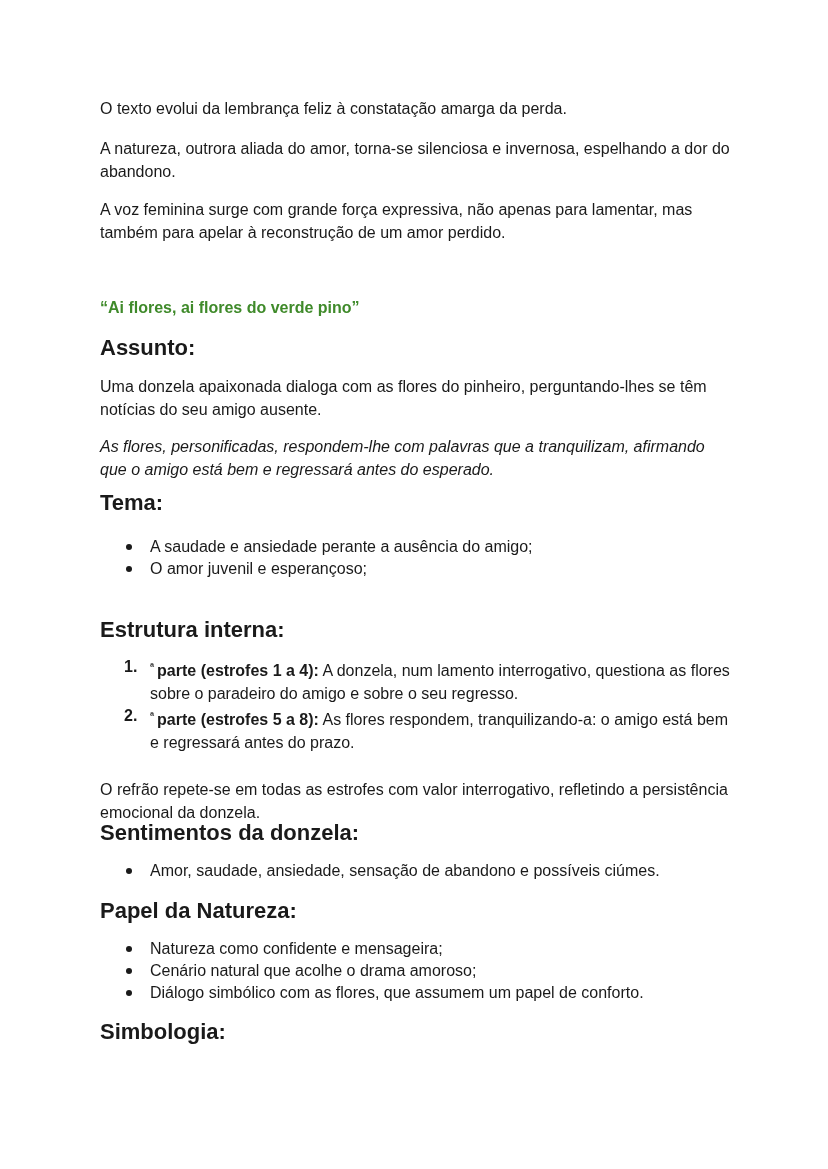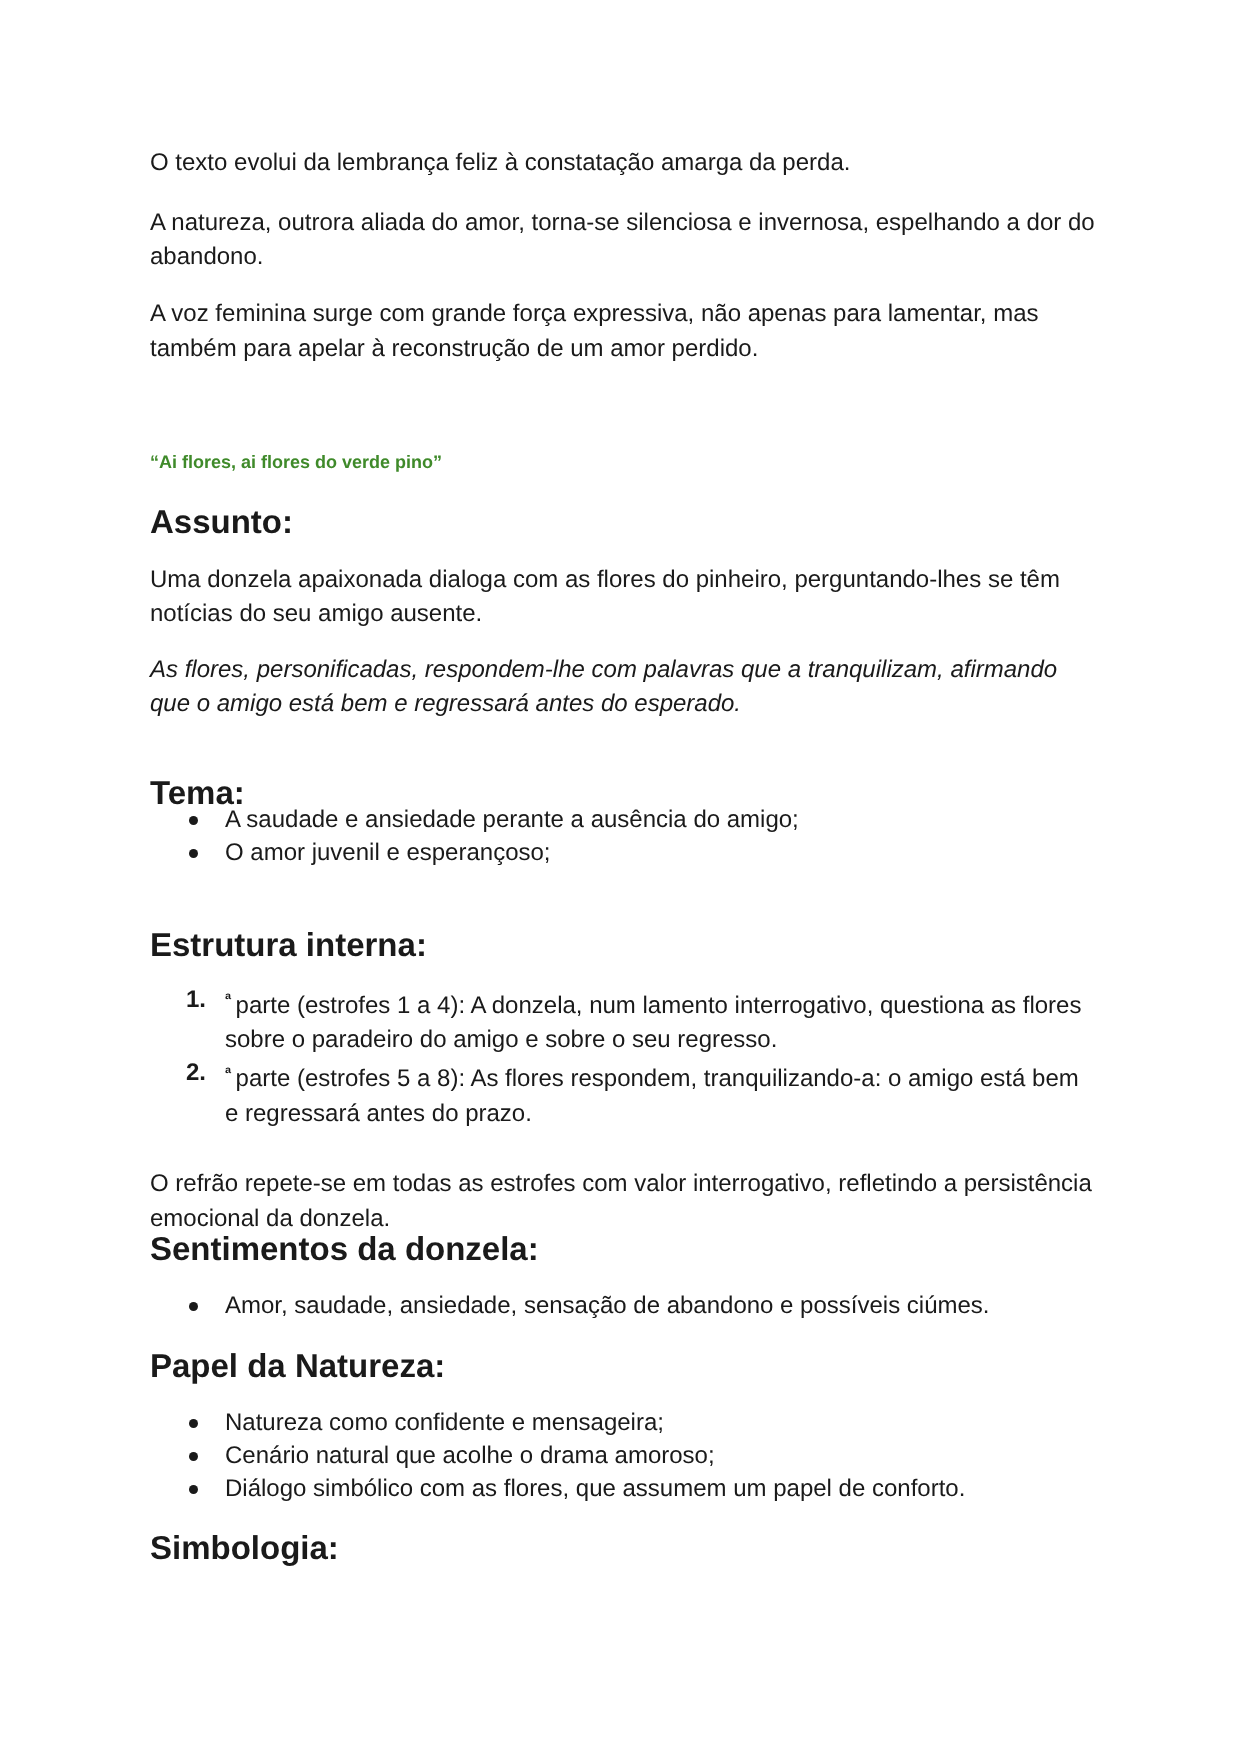--- a/index.html
+++ b/index.html
@@ -27,21 +27,21 @@
       left: 0;
       width: 630px;
       line-height: 22.5px;
       margin: 0;
     }
     .title {
       position: absolute;
       left: 0;
       font-weight: bold;
       color: #3f8a2a;
-      font-size: 12px;
+      font-size: 16px;
       line-height: 22px;
       margin: 0;
     }
     .heading {
       position: absolute;
       left: 0;
       font-weight: bold;
       font-size: 22px;
       line-height: 22px;
       margin: 0;
@@ -78,38 +78,38 @@
       left: 24px;
       top: 0;
       font-weight: bold;
     }
     .ord {
       font-weight: bold;
       font-size: 11px;
       vertical-align: 5px;
       margin-right: 3px;
     }
-    .b { font-weight: normal; }
+    .b { font-weight: bold; }
   </style>
 </head>
 <body>
 
 <div class="page">
 
   <p class="p" style="top:98px;">O texto evolui da lembrança feliz à constatação amarga da perda.</p>
   <p class="p" style="top:138px;">A natureza, outrora aliada do amor, torna-se silenciosa e invernosa, espelhando a dor do abandono.</p>
   <p class="p" style="top:199px;">A voz feminina surge com grande força expressiva, não apenas para lamentar, mas também para apelar à reconstrução de um amor perdido.</p>
 
   <h2 class="title" style="top:297px;">“Ai flores, ai flores do verde pino”</h2>
 
   <h3 class="heading" style="top:337px;">Assunto:</h3>
   <p class="p" style="top:376px;">Uma donzela apaixonada dialoga com as flores do pinheiro, perguntando-lhes se têm notícias do seu amigo ausente.</p>
   <p class="p" style="top:436px;font-style:italic;">As flores, personificadas, respondem-lhe com palavras que a tranquilizam, afirmando que o amigo está bem e regressará antes do esperado.</p>
 
-  <h3 class="heading" style="top:518px;">Tema:</h3>
+  <h3 class="heading" style="top:492px;">Tema:</h3>
   <ul class="bul" style="top:536px;">
     <li><span class="bullet"></span><span>A saudade e ansiedade perante a ausência do amigo;</span></li>
     <li><span class="bullet"></span><span>O amor juvenil e esperançoso;</span></li>
   </ul>
 
   <h3 class="heading" style="top:619px;">Estrutura interna:</h3>
   <ol class="num" style="top:656px;">
     <li>
       <span class="marker">1.</span>
       <span class="ord">ª</span><span class="b">parte (estrofes 1 a 4):</span><span> A donzela, num lamento interrogativo, questiona as flores sobre o paradeiro do amigo e sobre o seu regresso.</span>

